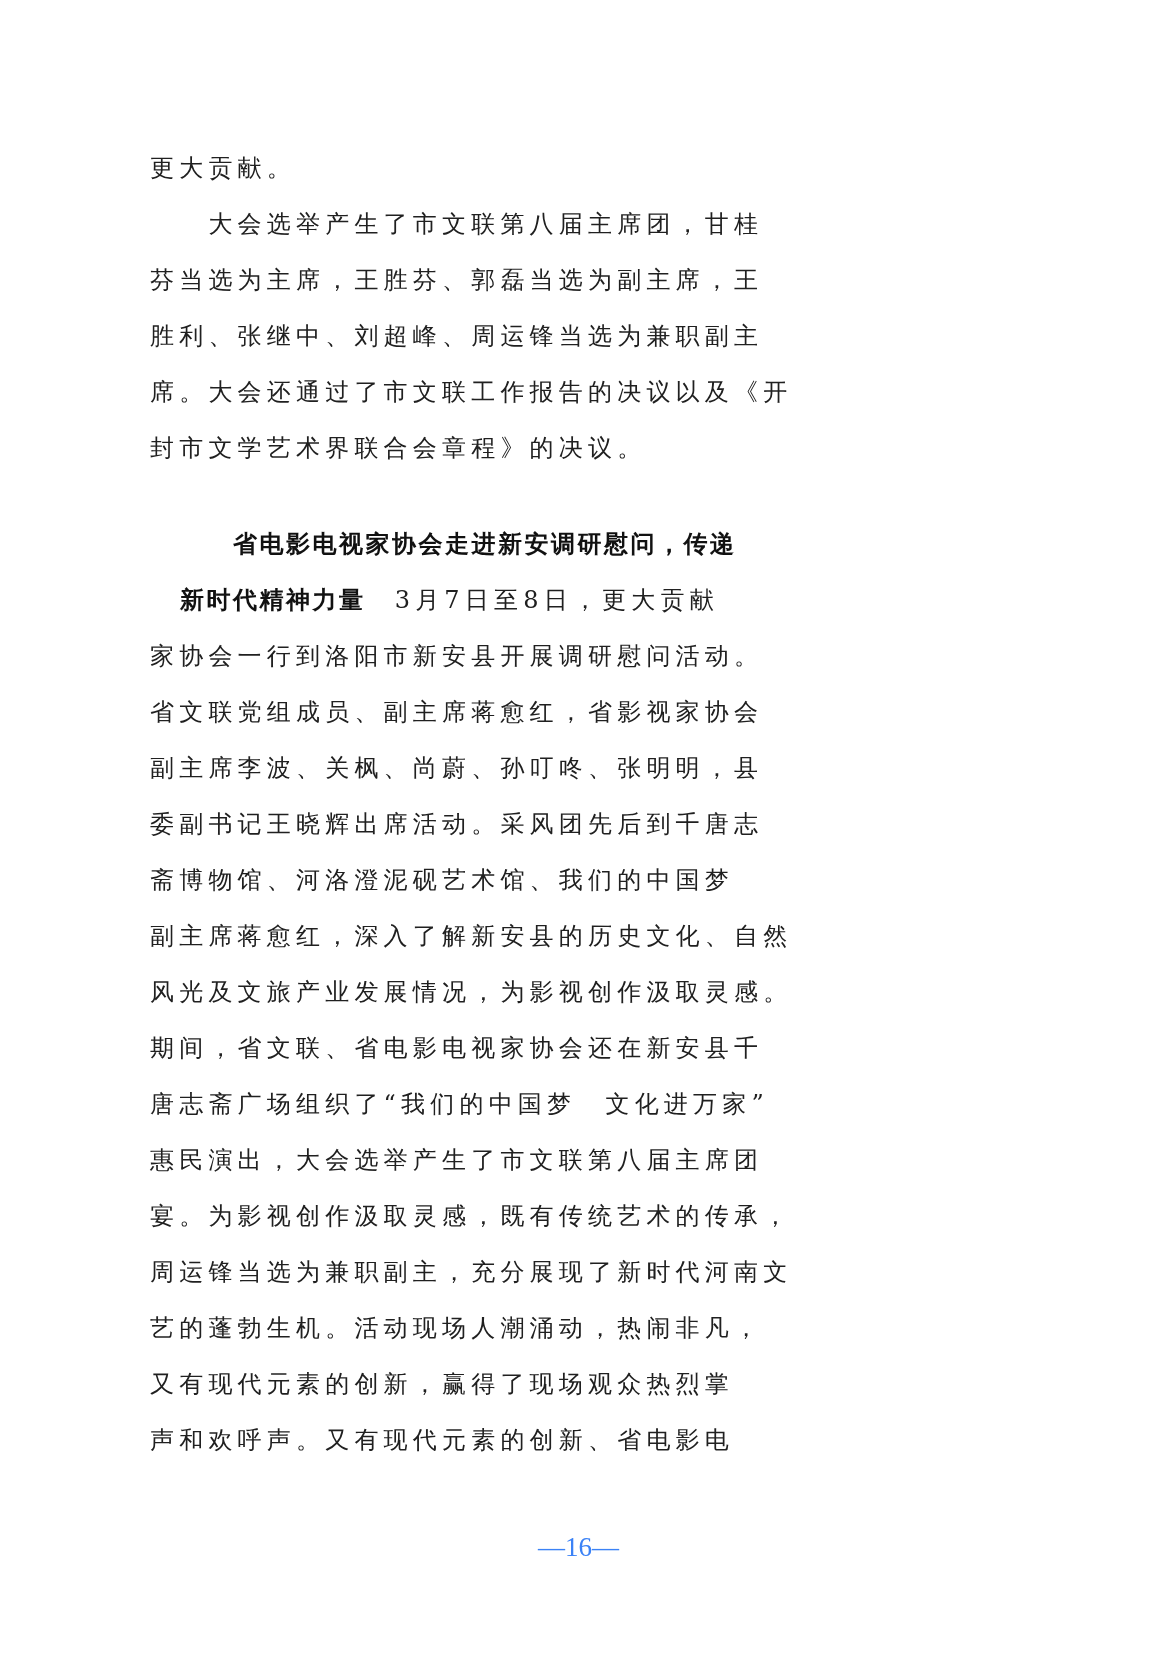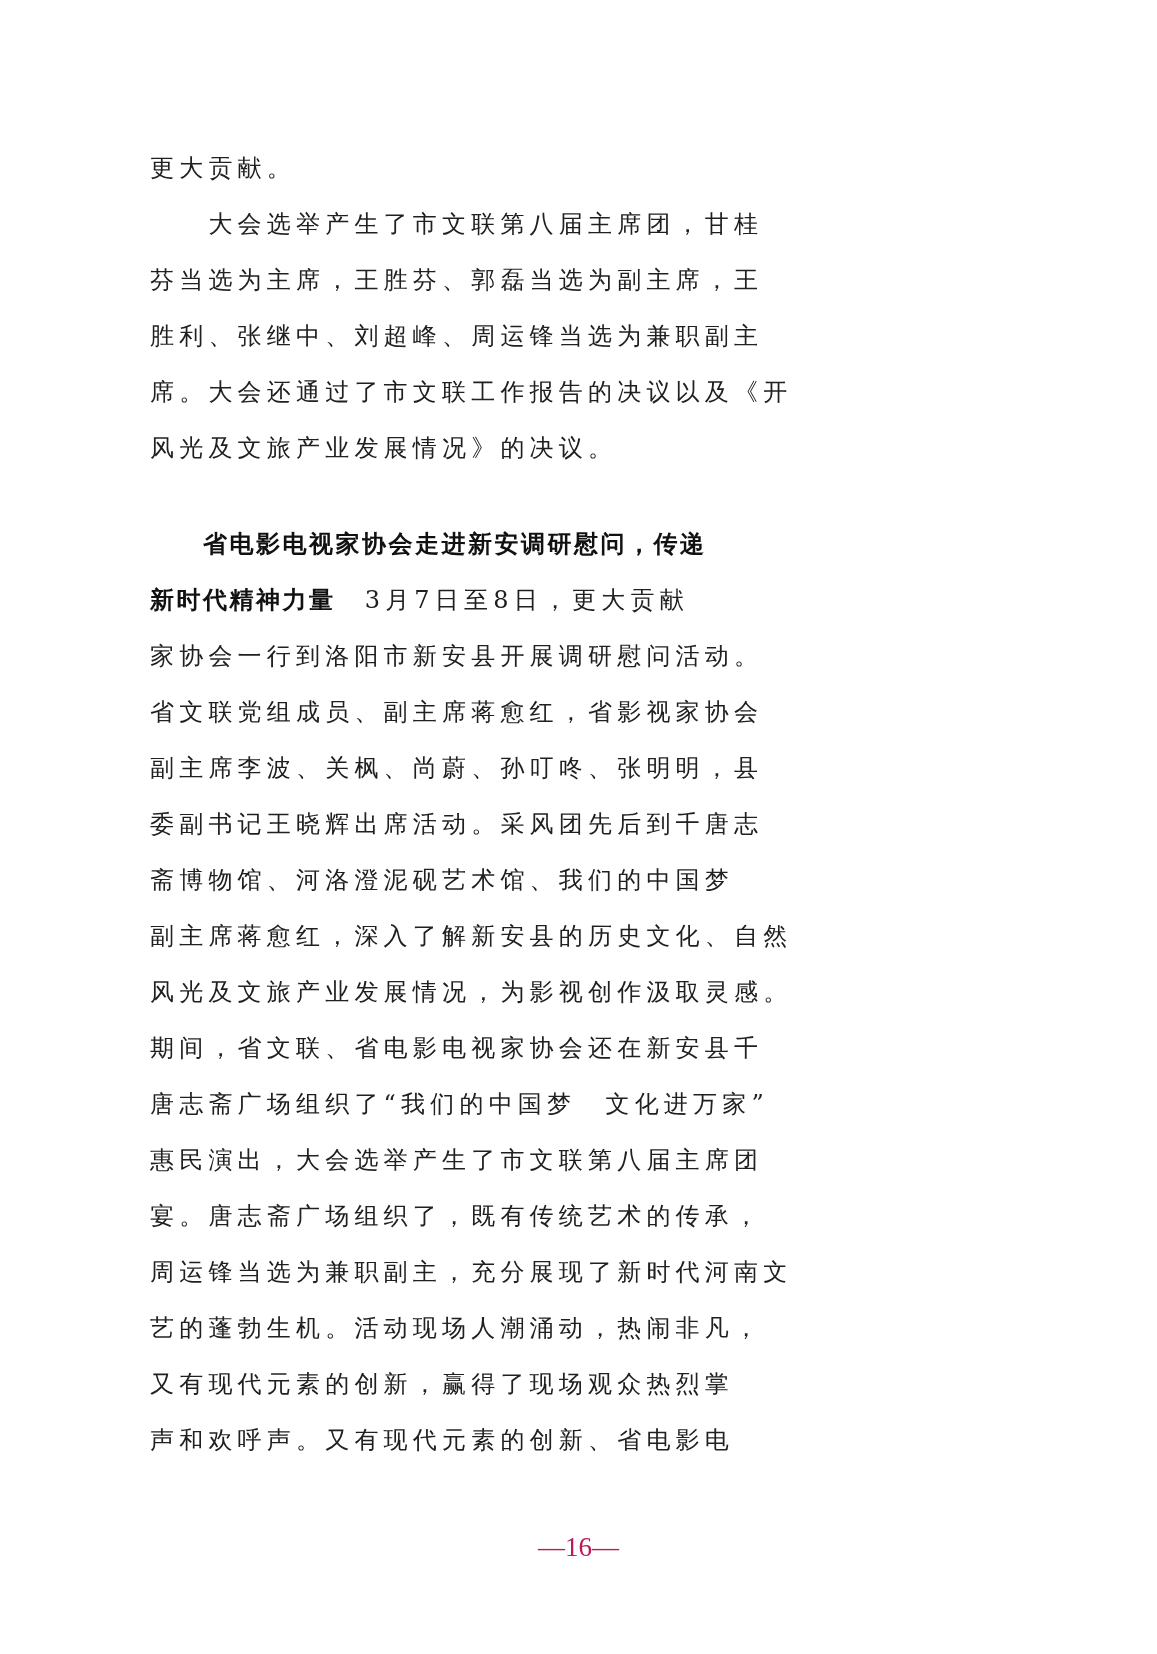--- a/index.html
+++ b/index.html
@@ -30,59 +30,60 @@
       line-height: 56px;
       letter-spacing: 5.2px;
       white-space: nowrap;
       color: #202020;
     }
     .bold {
       font-family: "DejaVu Sans", "Liberation Sans", sans-serif;
       font-weight: bold;
       letter-spacing: 2.5px;
       color: #111111;
+      margin-left: 30px;
     }
     .footer {
       position: absolute;
       left: 0;
       top: 1532px;
       width: 1157px;
       text-align: center;
       font-family: "Liberation Serif", "DejaVu Serif", serif;
       font-size: 27px;
-      color: #be185d;
+      color: #3b82f6;
     }
   </style>
 </head>
 <body>
 
 <div class="page">
   <div class="line" style="top:0px">更大贡献。</div>
 
   <div class="line" style="top:56px">　　大会选举产生了市文联第八届主席团，甘桂</div>
   <div class="line" style="top:112px">芬当选为主席，王胜芬、郭磊当选为副主席，王</div>
   <div class="line" style="top:168px">胜利、张继中、刘超峰、周运锋当选为兼职副主</div>
   <div class="line" style="top:224px">席。大会还通过了市文联工作报告的决议以及《开</div>
-  <div class="line" style="top:280px">风光及文旅产业发展情况》的决议。</div>
+  <div class="line" style="top:280px">封市文学艺术界联合会章程》的决议。</div>
 
   <div class="line bold" style="top:376px">　　省电影电视家协会走进新安调研慰问，传递</div>
   <div class="line" style="top:432px">
     <span class="bold">新时代精神力量</span><span>　3月7日至8日，更大贡献</span>
   </div>
 
   <div class="line" style="top:488px">家协会一行到洛阳市新安县开展调研慰问活动。</div>
   <div class="line" style="top:544px">省文联党组成员、副主席蒋愈红，省影视家协会</div>
   <div class="line" style="top:600px">副主席李波、关枫、尚蔚、孙叮咚、张明明，县</div>
   <div class="line" style="top:656px">委副书记王晓辉出席活动。采风团先后到千唐志</div>
   <div class="line" style="top:712px">斋博物馆、河洛澄泥砚艺术馆、我们的中国梦</div>
   <div class="line" style="top:768px">副主席蒋愈红，深入了解新安县的历史文化、自然</div>
   <div class="line" style="top:824px">风光及文旅产业发展情况，为影视创作汲取灵感。</div>
   <div class="line" style="top:880px">期间，省文联、省电影电视家协会还在新安县千</div>
   <div class="line" style="top:936px">唐志斋广场组织了“我们的中国梦　文化进万家”</div>
   <div class="line" style="top:992px">惠民演出，大会选举产生了市文联第八届主席团</div>
-  <div class="line" style="top:1048px">宴。唐志斋广场组织了，既有传统艺术的传承，</div>
+  <div class="line" style="top:1048px">宴。为影视创作汲取灵感，既有传统艺术的传承，</div>
   <div class="line" style="top:1104px">周运锋当选为兼职副主，充分展现了新时代河南文</div>
   <div class="line" style="top:1160px">艺的蓬勃生机。活动现场人潮涌动，热闹非凡，</div>
   <div class="line" style="top:1216px">又有现代元素的创新，赢得了现场观众热烈掌</div>
   <div class="line" style="top:1272px">声和欢呼声。又有现代元素的创新、省电影电</div>
 </div>
 
 <div class="footer">—16—</div>
 
 </body></html>

